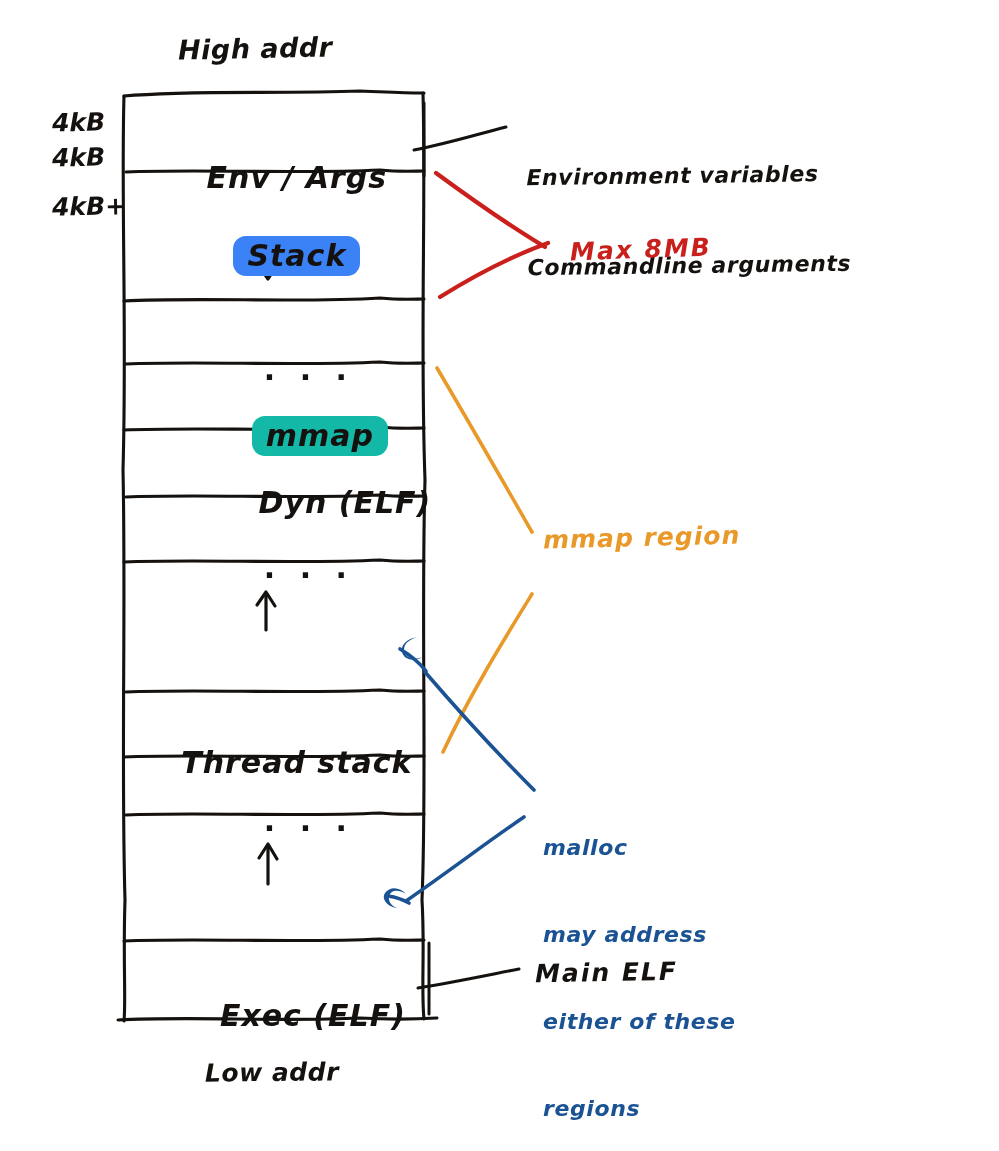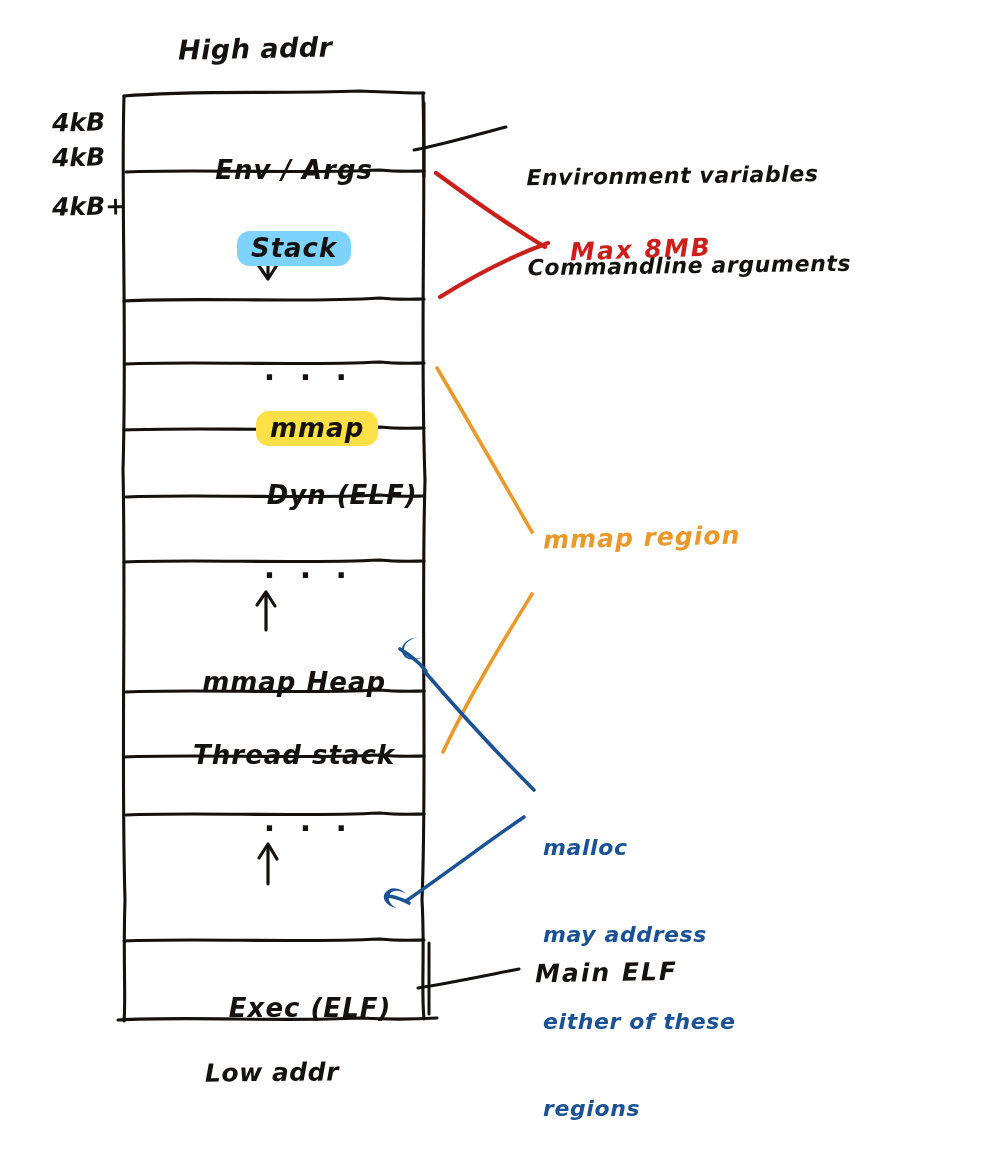--- a/index.html
+++ b/index.html
@@ -55,33 +55,33 @@
   }
   .size-0 { top: 108px; transform: rotate(-1deg); }
   .size-1 { top: 143px; transform: rotate(-1deg); }
   .size-2 { top: 192px; transform: rotate(-1deg); }
 
   
   .blk-label {
     position: absolute;
     color: #14110f;
     font-family: "DejaVu Sans", sans-serif;
-    font-size: 26px;
+    font-size: 30px;
     font-style: italic;
     font-weight: 600;
     white-space: pre;
     text-align: center;
     letter-spacing: 1px;
   }
   .hl {
     border-radius: 13px;
     padding: 2px 14px 3px 14px;
   }
-  .hl-pink { background: #7dd3fc; }
-  .hl-peach { background: #fde047; margin-left: 46px; }
+  .hl-pink { background: #3b82f6; }
+  .hl-peach { background: #14b8a6; margin-left: 46px; }
   .ellipsis {
     font-size: 30px;
     letter-spacing: 7px;
     font-weight: 700;
     font-style: normal;
   }
   
   .anno {
     position: absolute;
     font-family: "DejaVu Sans", sans-serif;
@@ -200,23 +200,20 @@
   </div>
 
   <div class="blk-label" style="left:0; top:450px; width:548px;padding-left:48px;">
     <span>Dyn (ELF)</span>
   </div>
 
   <div class="blk-label ellipsis" style="left:0; top:515px; width:548px;">
     <span>. . .</span>
   </div>
 
-  <div class="blk-label" style="left:0; top:637px; width:548px;">
-    <span>mmap Heap</span>
-  </div>
 
   <div class="blk-label" style="left:0; top:710px; width:548px;font-style:italic;">
     <span>Thread stack</span>
   </div>
 
   <div class="blk-label ellipsis" style="left:0; top:768px; width:548px;">
     <span>. . .</span>
   </div>
 
 

